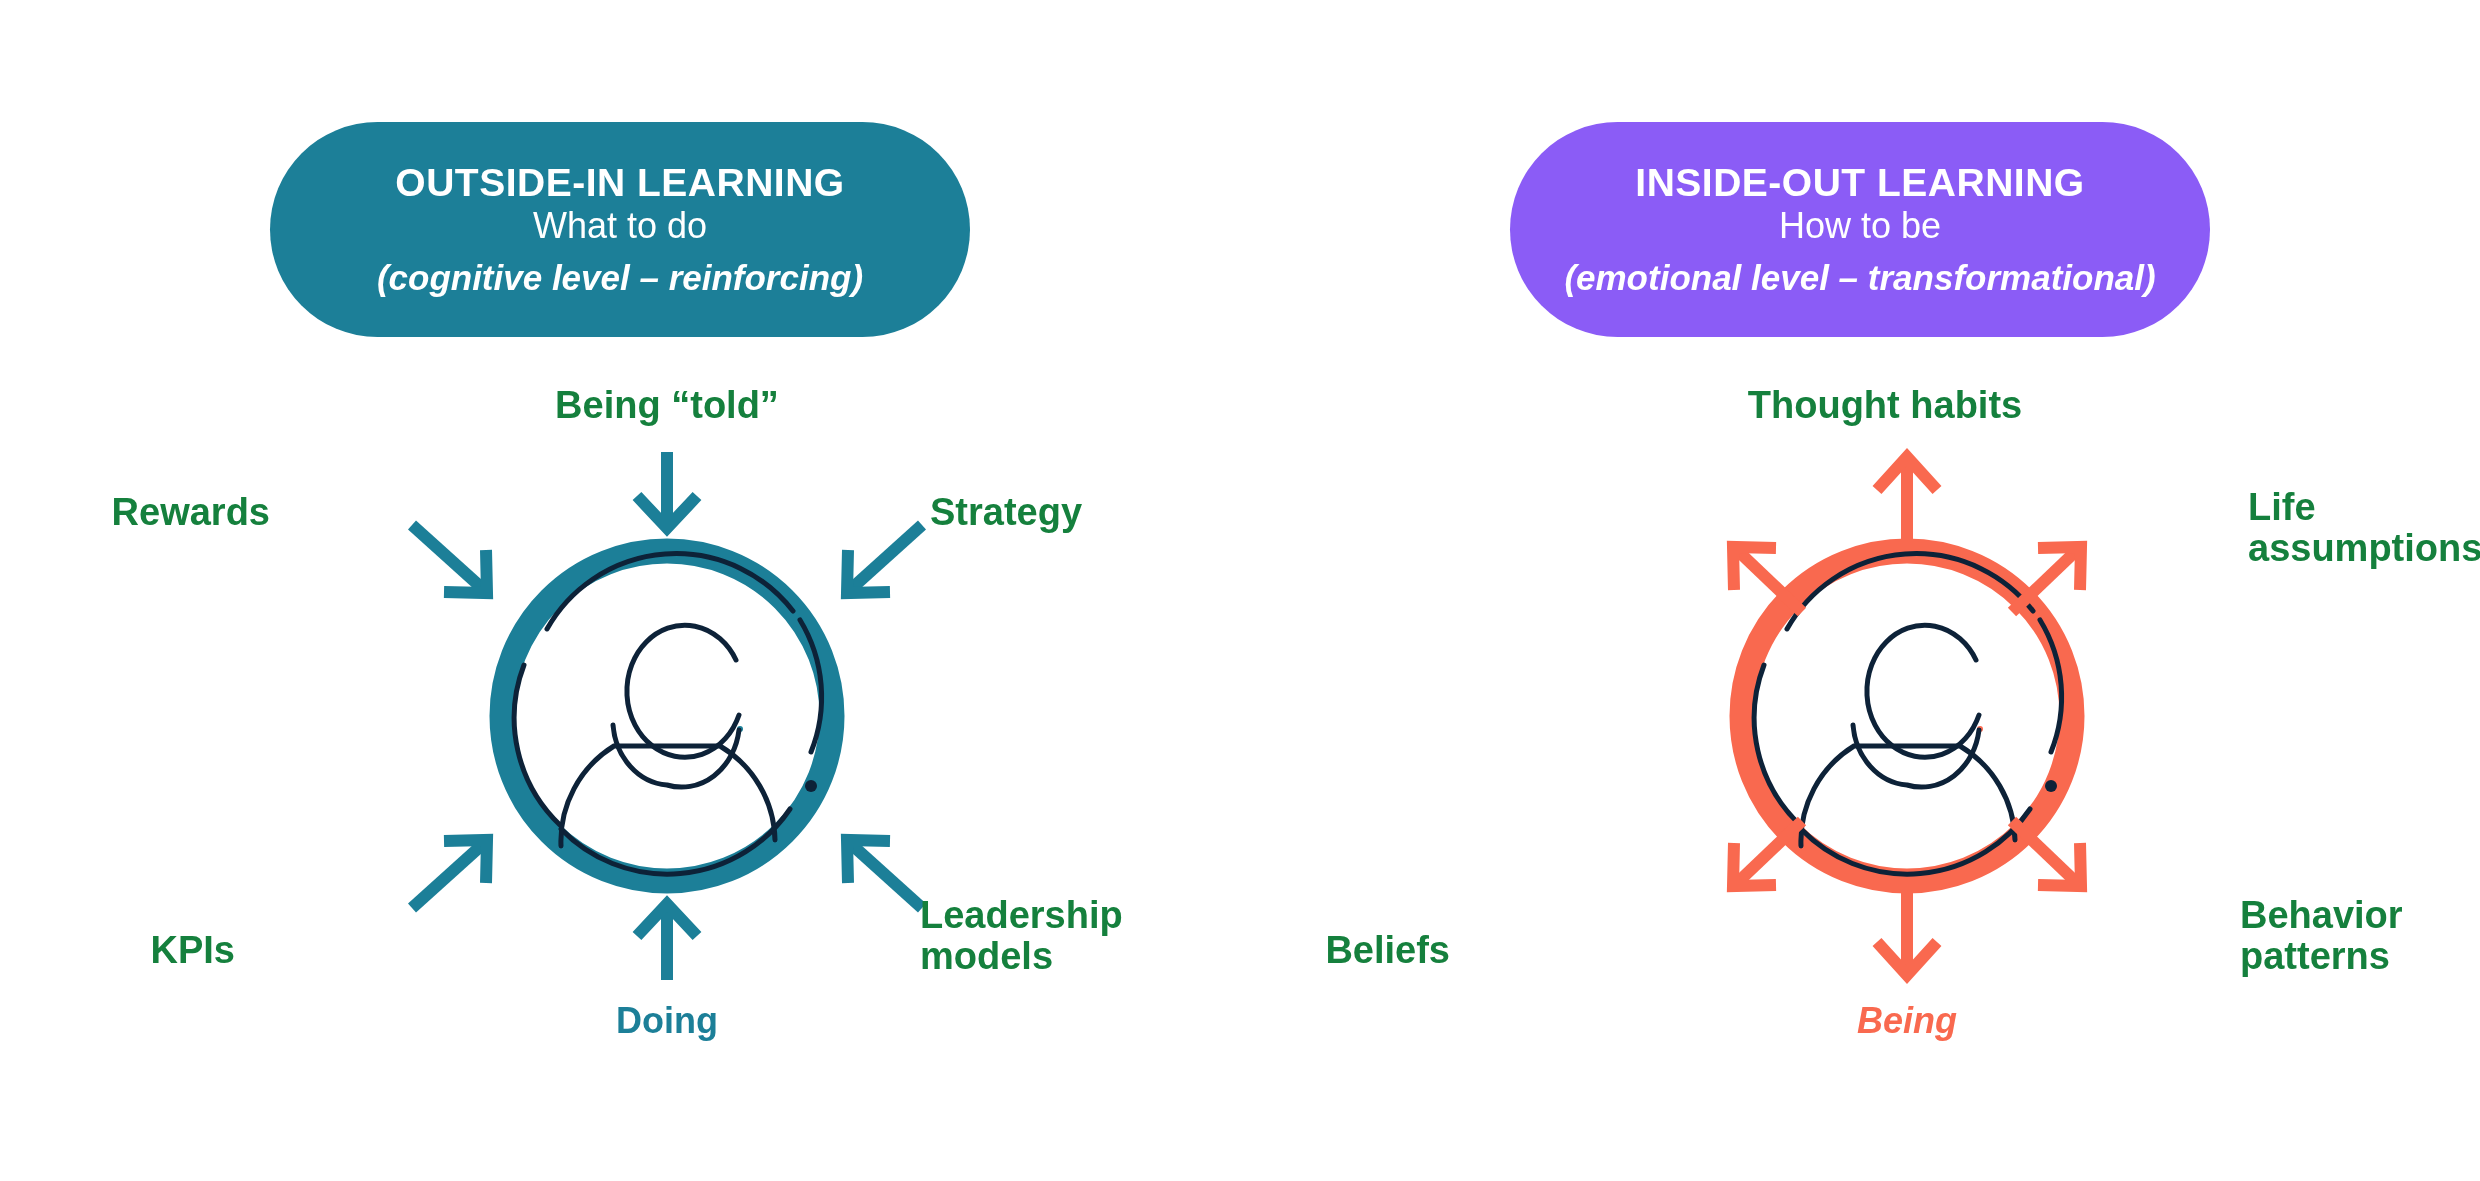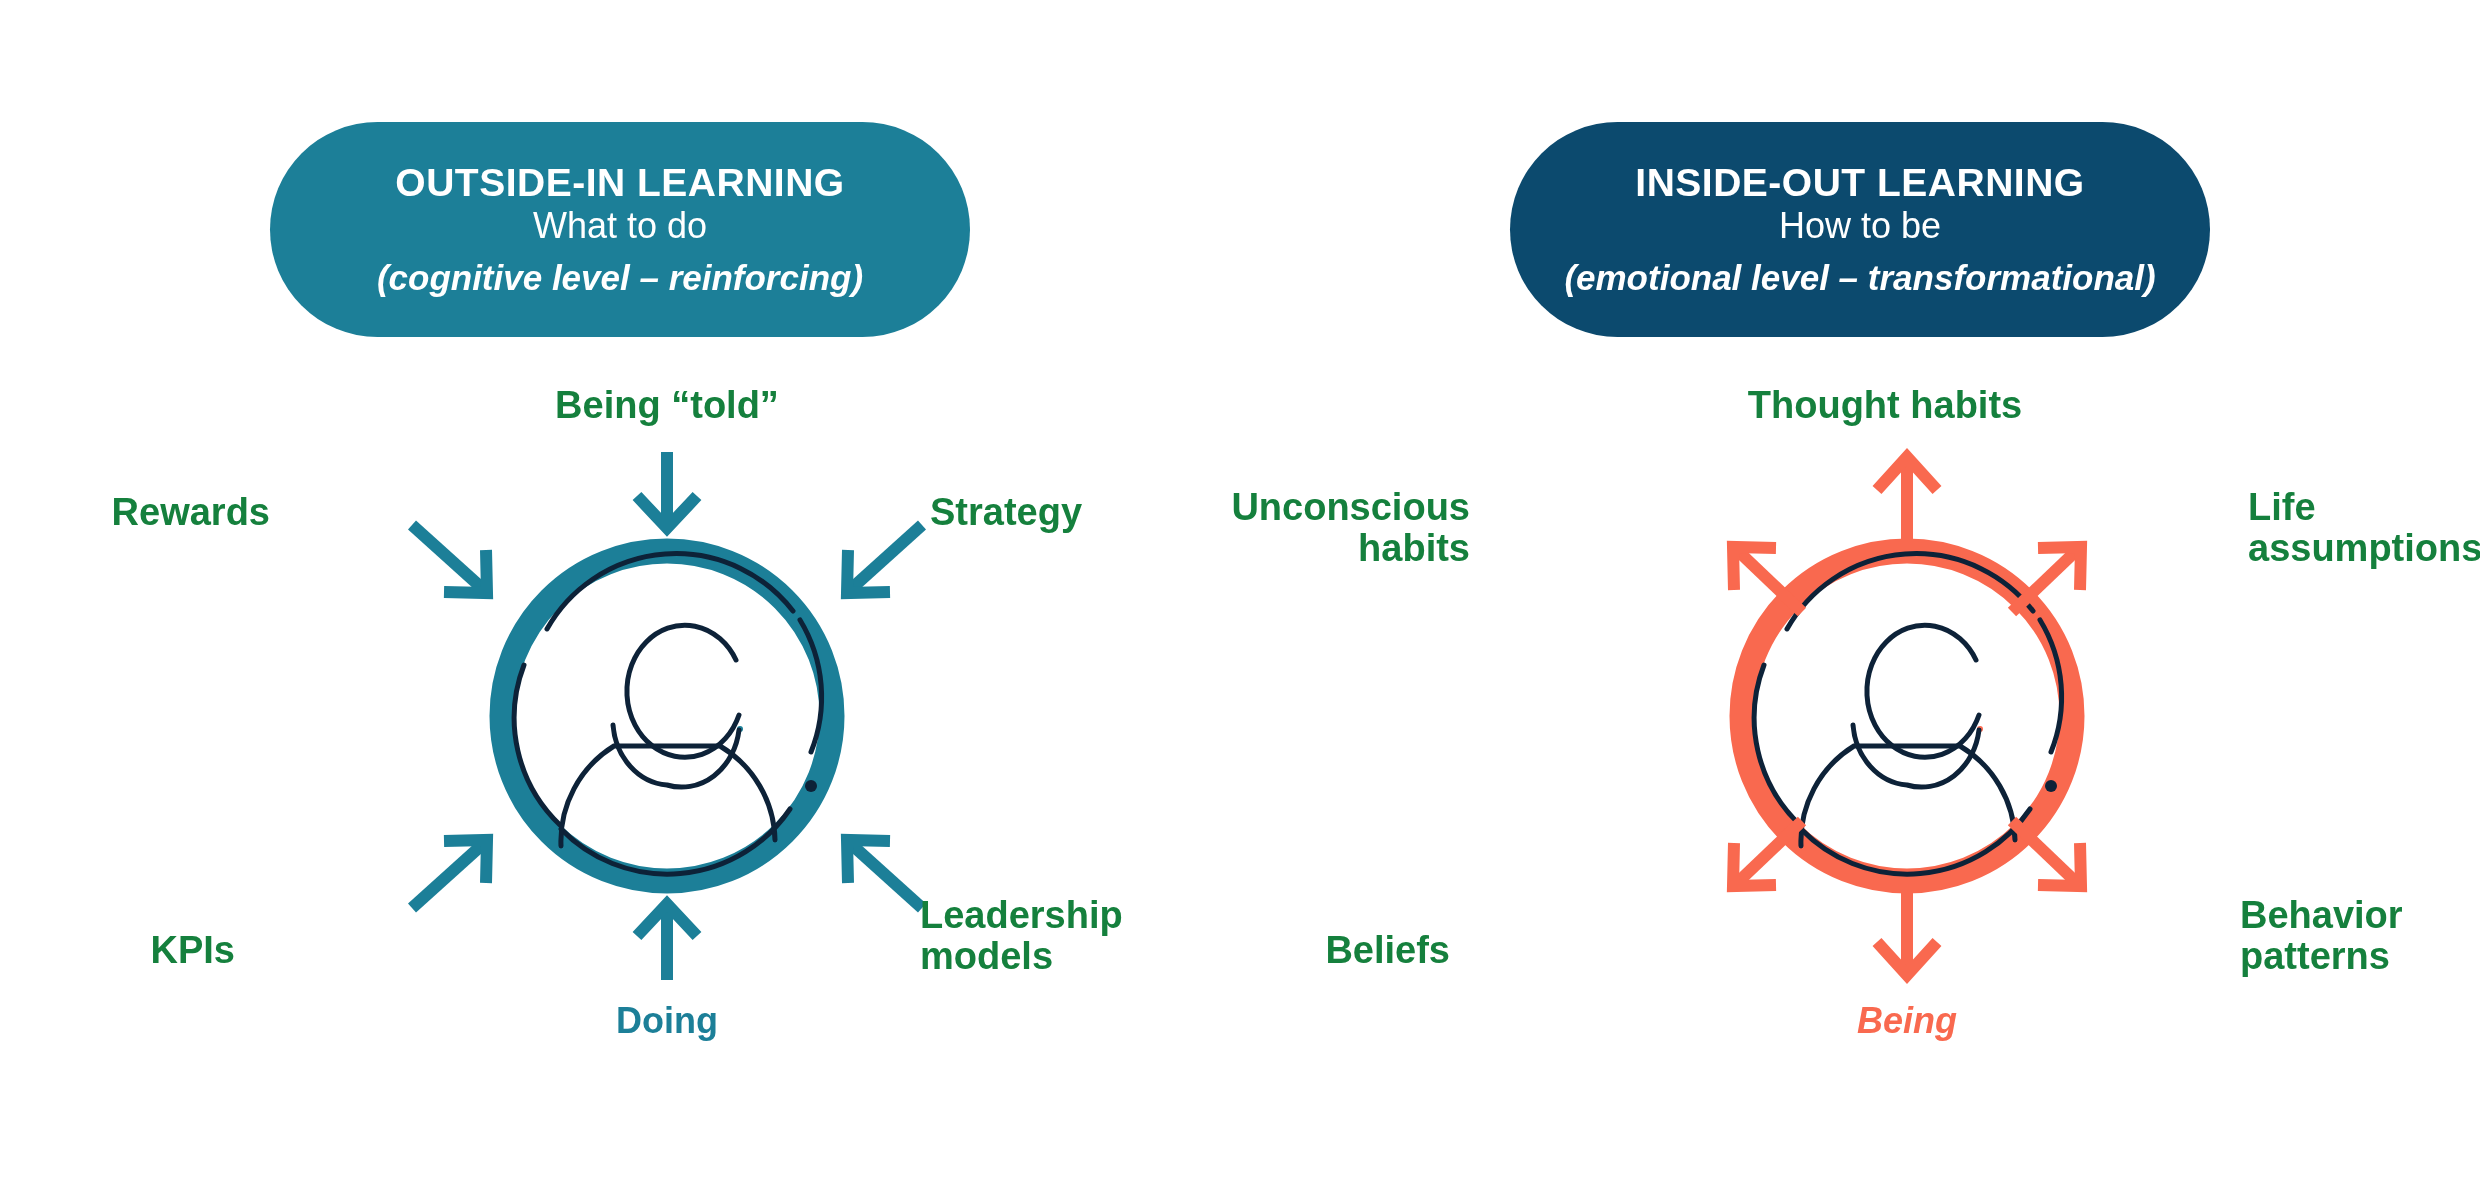--- a/index.html
+++ b/index.html
@@ -42,21 +42,21 @@
     height: 215px;
     border-radius: 108px;
     display: flex;
     flex-direction: column;
     align-items: center;
     justify-content: center;
     box-sizing: border-box;
     padding: 0 40px;
   }
   .pill-teal   { background: #1c7f98; }
-  .pill-orange { background: #0c4a6e; }
+  .pill-orange { background: #8b5cf6; }
 
   .pill-title {
     color: #ffffff;
     font-size: 39px;
     font-weight: bold;
     letter-spacing: 0.5px;
     line-height: 1.08;
     text-align: center;
     white-space: nowrap;
   }
@@ -240,22 +240,20 @@
         </g>
 
         <g>
           <line x1="772" y1="451" x2="837" y2="513"></line>
           <polyline points="798,515 841,516 840,473"></polyline>
         </g>
       </g>
     </svg>
 
     <div class="lbl lbl-c" style="left:645px; top:385px;">Thought habits</div>
-    <div class="lbl lbl-r" style="right:1010px; top:487px;">Unconscious
-habits</div>
     <div class="lbl lbl-l" style="left:1008px; top:487px;">Life
 assumptions</div>
     <div class="lbl lbl-r" style="right:1030px; top:930px;">Beliefs</div>
     <div class="lbl lbl-l" style="left:1000px; top:895px;">Behavior
 patterns</div>
 
     <div class="footer-word word-orange" style="left:667px; top:1000px;">Being</div>
   </div>
 
 </div>

